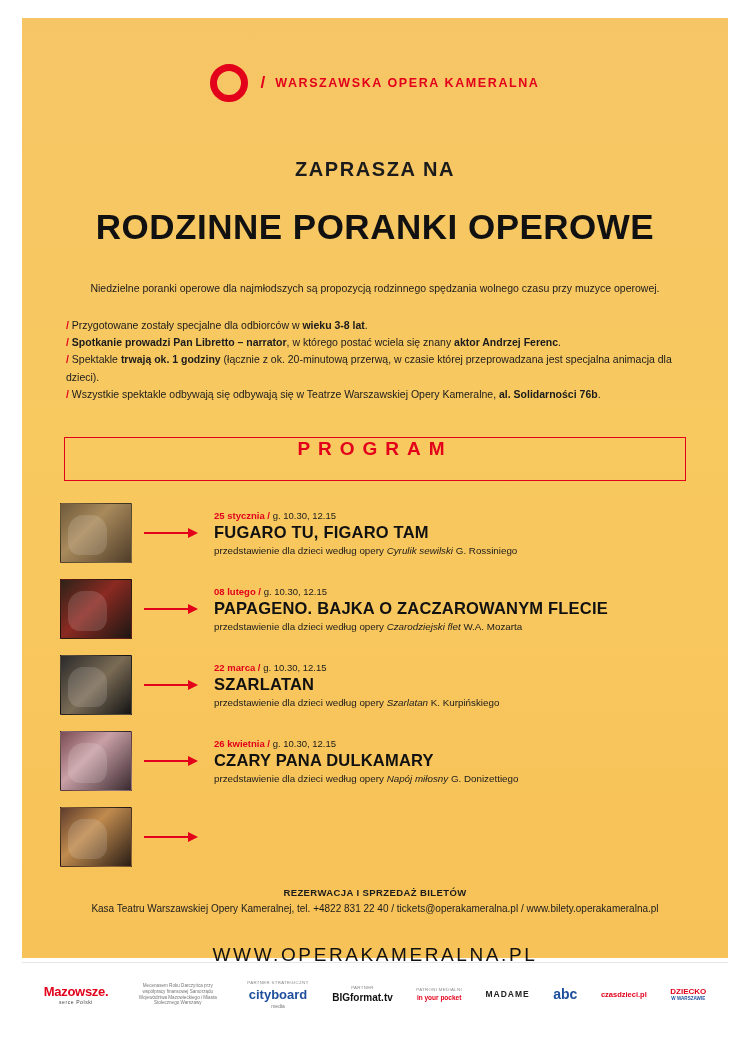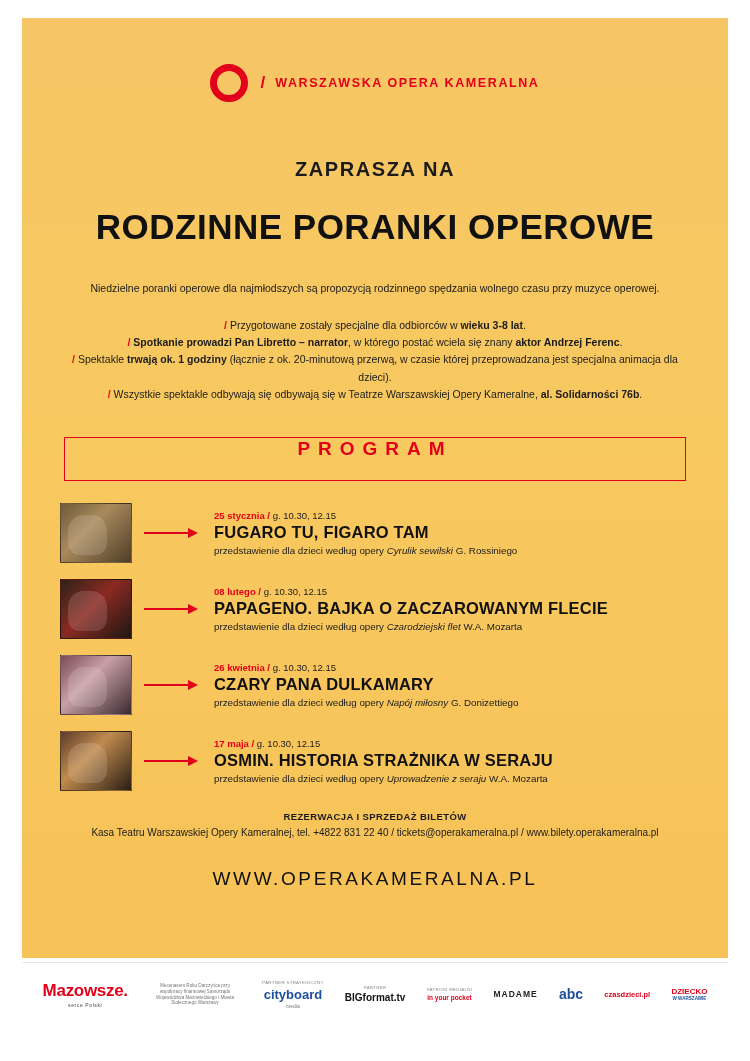--- a/index.html
+++ b/index.html
@@ -72,21 +72,21 @@
     font-size: 10.5px;
     color: #1b1b1b;
     margin-top: 34px;
     padding: 0 52px;
     line-height: 1.5;
   }
   
   .bullets {
     margin-top: 20px;
     padding: 0 44px;
-    text-align: center;
+    text-align: left;
   }
   .bullet {
     font-size: 10.5px;
     color: #1b1b1b;
     line-height: 1.65;
   }
   .bullet .sl {
     color: #e2001a;
     font-weight: bold;
   }
@@ -245,21 +245,21 @@
     line-height: 1.2;
   }
   .sp .lbl {
     display: block;
     font-size: 4.4px;
     color: #8a8a8a;
     letter-spacing: .3px;
     margin-bottom: 2px;
     text-transform: uppercase;
   }
-  .sp-mazowsze { color: #e2001a; font-weight: bold; font-size: 17px; letter-spacing: -.3px;}
+  .sp-mazowsze { color: #e2001a; font-weight: bold; font-size: 13px; letter-spacing: -.3px;}
   .sp-tiny { font-size: 4.6px; color:#777; line-height:1.25; max-width: 92px; margin: 0 auto; }
   .sp-cityboard { color:#1f4f9c; font-weight:bold; font-size:13px;text-align:right;}
   .sp-bigformat { color:#111; font-weight:bold; font-size:10px;}
   .sp-pocket { color:#e2001a; font-weight:bold; font-size:6.5px;}
   .sp-madame { color:#222; font-weight:bold; font-size:8.5px; letter-spacing:1px;}
   .sp-abc { color:#1f4f9c; font-weight:bold; font-size:14px;}
   .sp-czasdzieci { color:#e2001a; font-weight:bold; font-size:7.5px;}
   .sp-dziecko { color:#e2001a; font-weight:bold; font-size:8px; line-height:1;}
 </style>
 </head>
@@ -323,47 +323,51 @@
         <div class="date-line">
           <span class="d">08 lutego</span>
           <span class="sep">/</span>
           <span>g. 10.30, 12.15</span>
         </div>
         <div class="show-title">PAPAGENO. BAJKA O ZACZAROWANYM FLECIE</div>
         <div class="show-desc"><span>przedstawienie dla dzieci według opery </span><i>Czarodziejski flet</i><span> W.A. Mozarta</span></div>
       </div>
     </div>
 
+    <div class="row">
+      <div class="thumb t3"></div>
+      <div class="arrow"></div>
+      <div class="rowtext">
+        <div class="date-line">
+          <span class="d">22 marca</span>
+          <span class="sep">/</span>
+          <span>g. 10.30, 12.15</span>
+        </div>
+        <div class="show-title">SZARLATAN</div>
+        <div class="show-desc"><span>przedstawienie dla dzieci według opery </span><i>Szarlatan</i><span> K. Kurpińskiego</span></div>
+      </div>
+    </div>
 
     <div class="row">
       <div class="thumb t4"></div>
       <div class="arrow"></div>
       <div class="rowtext">
         <div class="date-line">
           <span class="d">26 kwietnia</span>
           <span class="sep">/</span>
           <span>g. 10.30, 12.15</span>
         </div>
         <div class="show-title">CZARY PANA DULKAMARY</div>
         <div class="show-desc"><span>przedstawienie dla dzieci według opery </span><i>Napój miłosny</i><span> G. Donizettiego</span></div>
       </div>
     </div>
 
     <div class="row">
       <div class="thumb t5"></div>
       <div class="arrow"></div>
-      <div class="rowtext">
-        <div class="date-line">
-          <span class="d">17 maja</span>
-          <span class="sep">/</span>
-          <span>g. 10.30, 12.15</span>
-        </div>
-        <div class="show-title">OSMIN. HISTORIA STRAŻNIKA W SERAJU</div>
-        <div class="show-desc"><span>przedstawienie dla dzieci według opery </span><i>Uprowadzenie z seraju</i><span>  W.A. Mozarta</span></div>
-      </div>
     </div>
 
   </div>
 
   <div class="reserve-title">REZERWACJA I SPRZEDAŻ BILETÓW</div>
   <div class="reserve-line">Kasa Teatru Warszawskiej Opery Kameralnej, tel. +4822 831 22 40 / tickets@operakameralna.pl / www.bilety.operakameralna.pl</div>
   <div class="www">WWW.OPERAKAMERALNA.PL</div>
 
 </div>
 

